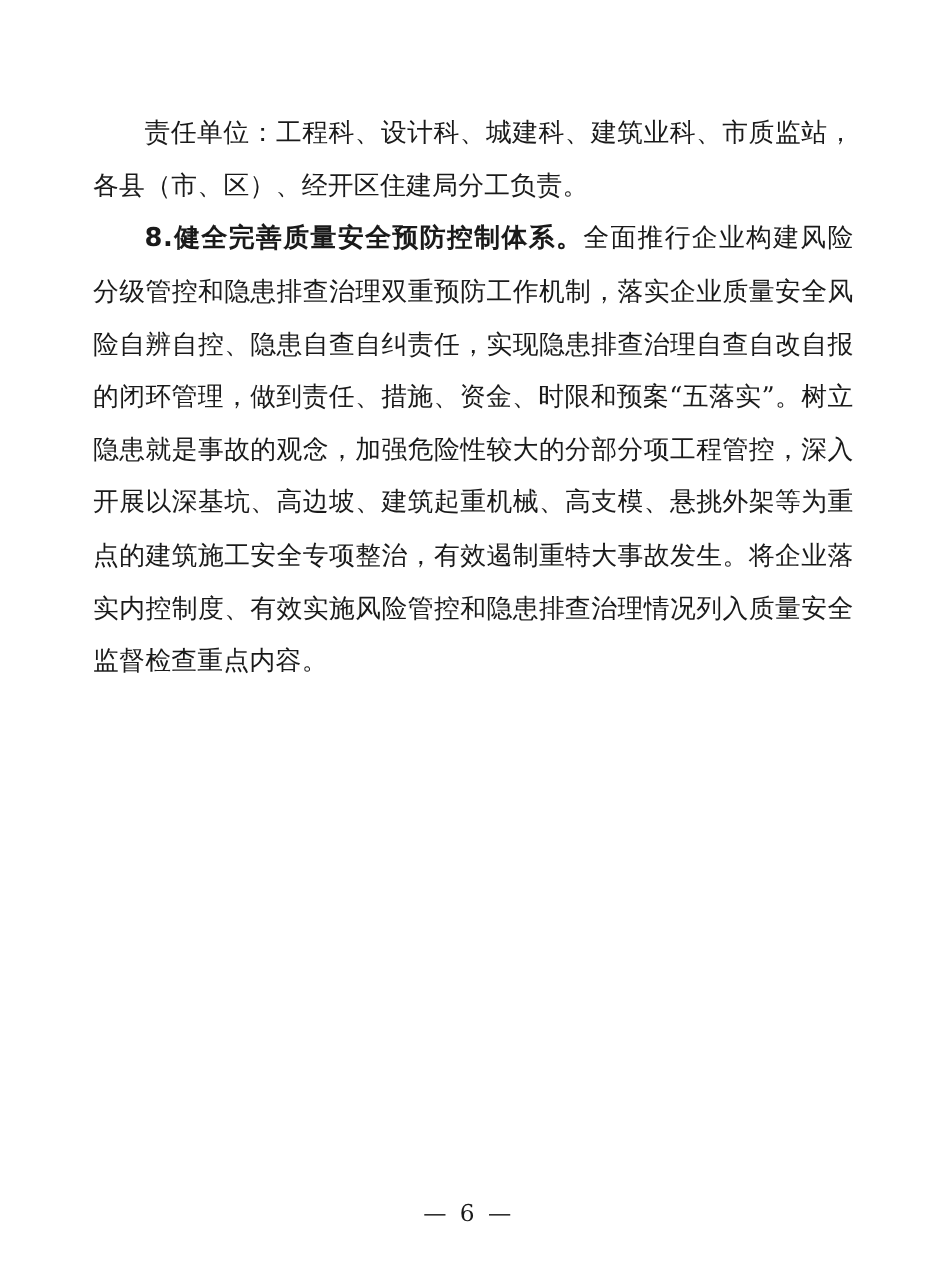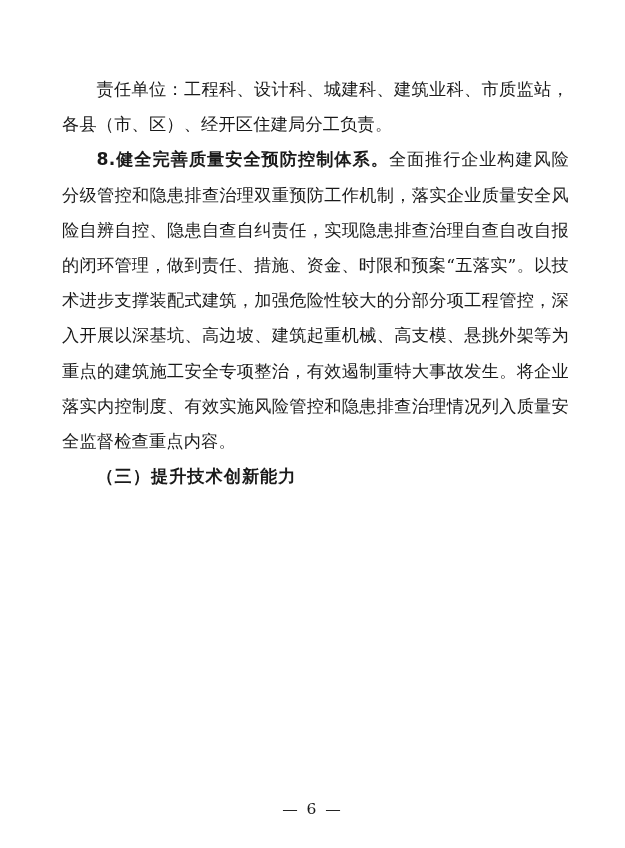--- a/index.html
+++ b/index.html
@@ -59,20 +59,19 @@
     color: #1a1a1a;
   }
 </style>
 </head>
 <body>
 
 <div class="page">
 
   <p class="body-text indent">责任单位：工程科、设计科、城建科、建筑业科、市质监站，各县（市、区）、经开区住建局分工负责。</p>
 
-  <p class="body-text indent"><span class="bold-lead">8.健全完善质量安全预防控制体系。</span><span>全面推行企业构建风险分级管控和隐患排查治理双重预防工作机制，落实企业质量安全风险自辨自控、隐患自查自纠责任，实现隐患排查治理自查自改自报的闭环管理，做到责任、措施、资金、时限和预案“五落实”。以技术进步支撑装配式建筑，加强危险性较大的分部分项工程管控，深入开展以深基坑、高边坡、建筑起重机械、高支模、悬挑外架等为重点的建筑施工安全专项整治，有效遏制重特大事故发生。将企业落实内控制度、有效实施风险管控和隐患排查治理情况列入质量安全监督检查重点内容。</span></p>
+  <p class="body-text indent"><span class="bold-lead">8.健全完善质量安全预防控制体系。</span><span>全面推行企业构建风险分级管控和隐患排查治理双重预防工作机制，落实企业质量安全风险自辨自控、隐患自查自纠责任，实现隐患排查治理自查自改自报的闭环管理，做到责任、措施、资金、时限和预案“五落实”。树立隐患就是事故的观念，加强危险性较大的分部分项工程管控，深入开展以深基坑、高边坡、建筑起重机械、高支模、悬挑外架等为重点的建筑施工安全专项整治，有效遏制重特大事故发生。将企业落实内控制度、有效实施风险管控和隐患排查治理情况列入质量安全监督检查重点内容。</span></p>
 
 
-  <p class="heading">（三）提升技术创新能力</p>
 
 
   <div class="footer">— 6 —</div>
 </div>
 
 </body></html>

